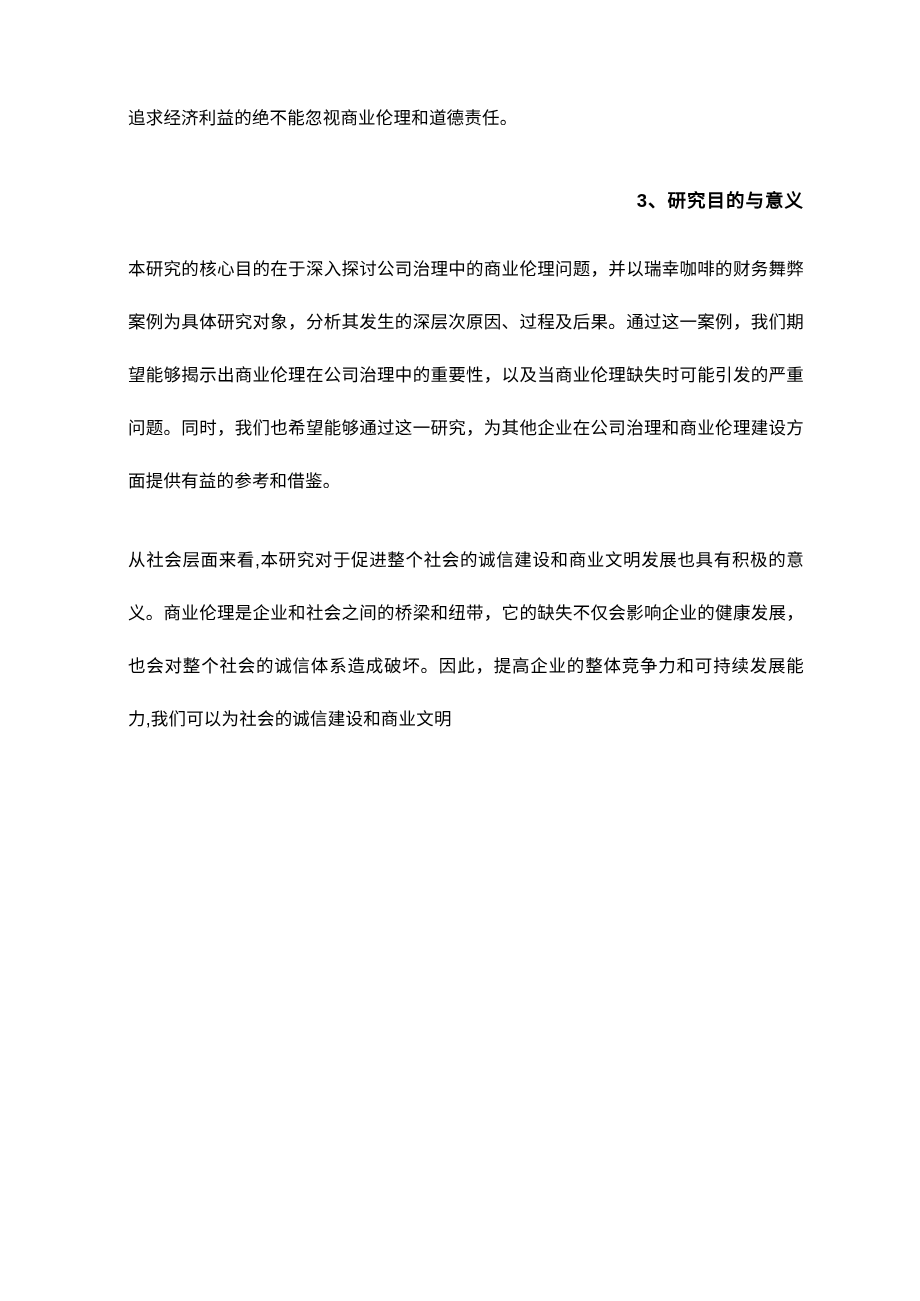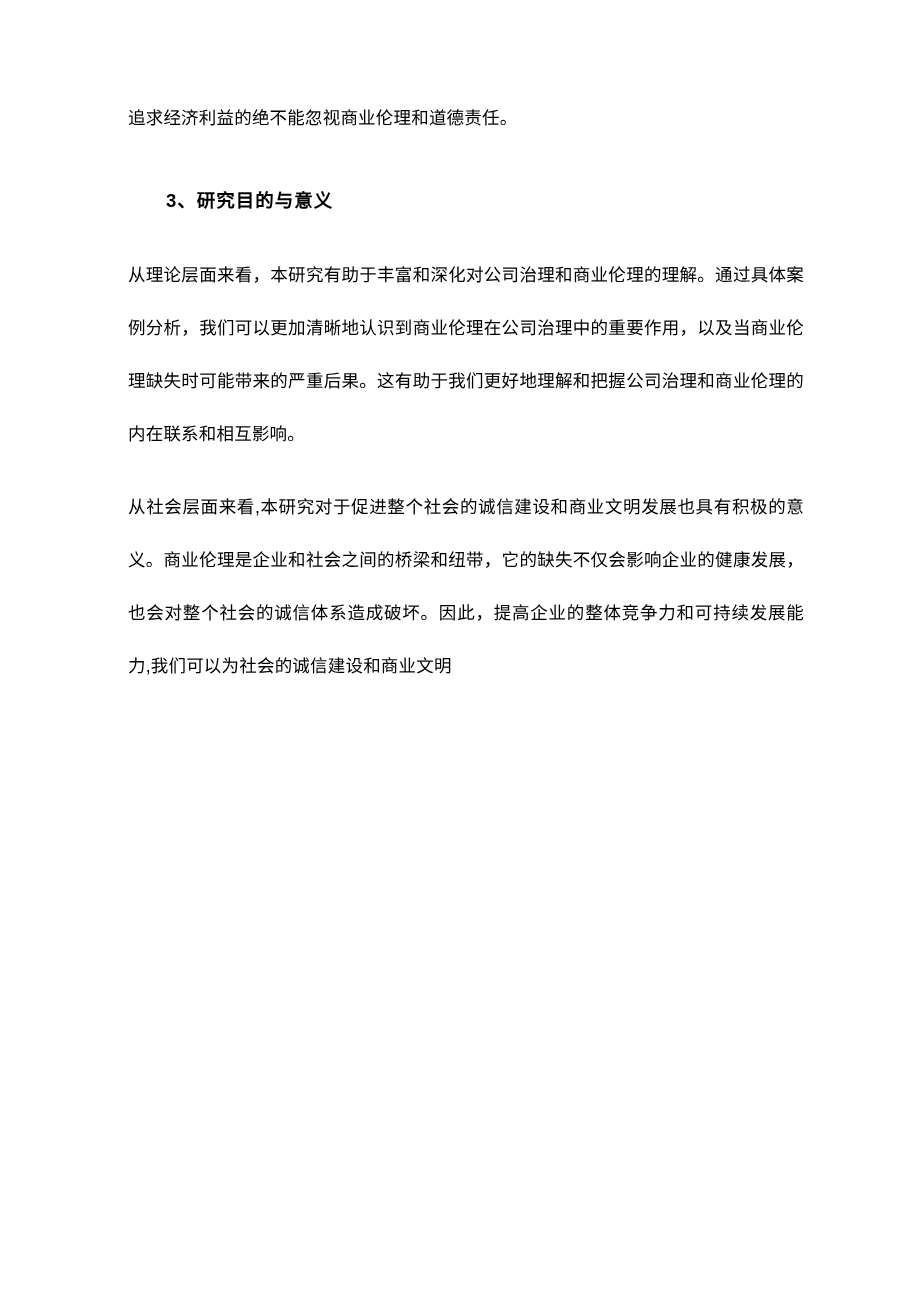--- a/index.html
+++ b/index.html
@@ -43,44 +43,45 @@
     line-height: 31px;
     letter-spacing: 0.2px;
   }
   .heading {
     font-size: 18.5px;
     font-weight: bold;
     line-height: 40px;
     letter-spacing: 1px;
     text-indent: 38px;
     margin: 0;
+    text-align: right;
   }
   .gap-after-first { height: 36px; }
   .gap-after-heading { height: 22px; }
   .gap-small { height: 6px; }
   .gap-mid { height: 14px; }
 </style>
 </head>
 <body>
 
 <div class="page">
   <div class="doc-body">
 
     <p class="para-loose">追求经济利益的绝不能忽视商业伦理和道德责任。</p>
 
     <div class="gap-after-first"></div>
 
     <h2 class="heading">3、研究目的与意义</h2>
 
     <div class="gap-after-heading"></div>
 
+    <p class="para-loose">本研究的核心目的在于深入探讨公司治理中的商业伦理问题，并以瑞幸咖啡的财务舞弊案例为具体研究对象，分析其发生的深层次原因、过程及后果。通过这一案例，我们期望能够揭示出商业伦理在公司治理中的重要性，以及当商业伦理缺失时可能引发的严重问题。同时，我们也希望能够通过这一研究，为其他企业在公司治理和商业伦理建设方面提供有益的参考和借鉴。</p>
 
     <div class="gap-small"></div>
 
-    <p class="para-loose">从理论层面来看，本研究有助于丰富和深化对公司治理和商业伦理的理解。通过具体案例分析，我们可以更加清晰地认识到商业伦理在公司治理中的重要作用，以及当商业伦理缺失时可能带来的严重后果。这有助于我们更好地理解和把握公司治理和商业伦理的内在联系和相互影响。</p>
 
     <div class="gap-mid"></div>
 
 
     <div class="gap-small"></div>
 
     <p class="para-loose">从社会层面来看,本研究对于促进整个社会的诚信建设和商业文明发展也具有积极的意义。商业伦理是企业和社会之间的桥梁和纽带，它的缺失不仅会影响企业的健康发展，也会对整个社会的诚信体系造成破坏。因此，提高企业的整体竞争力和可持续发展能力,我们可以为社会的诚信建设和商业文明</p>
 
   </div>
 </div>

